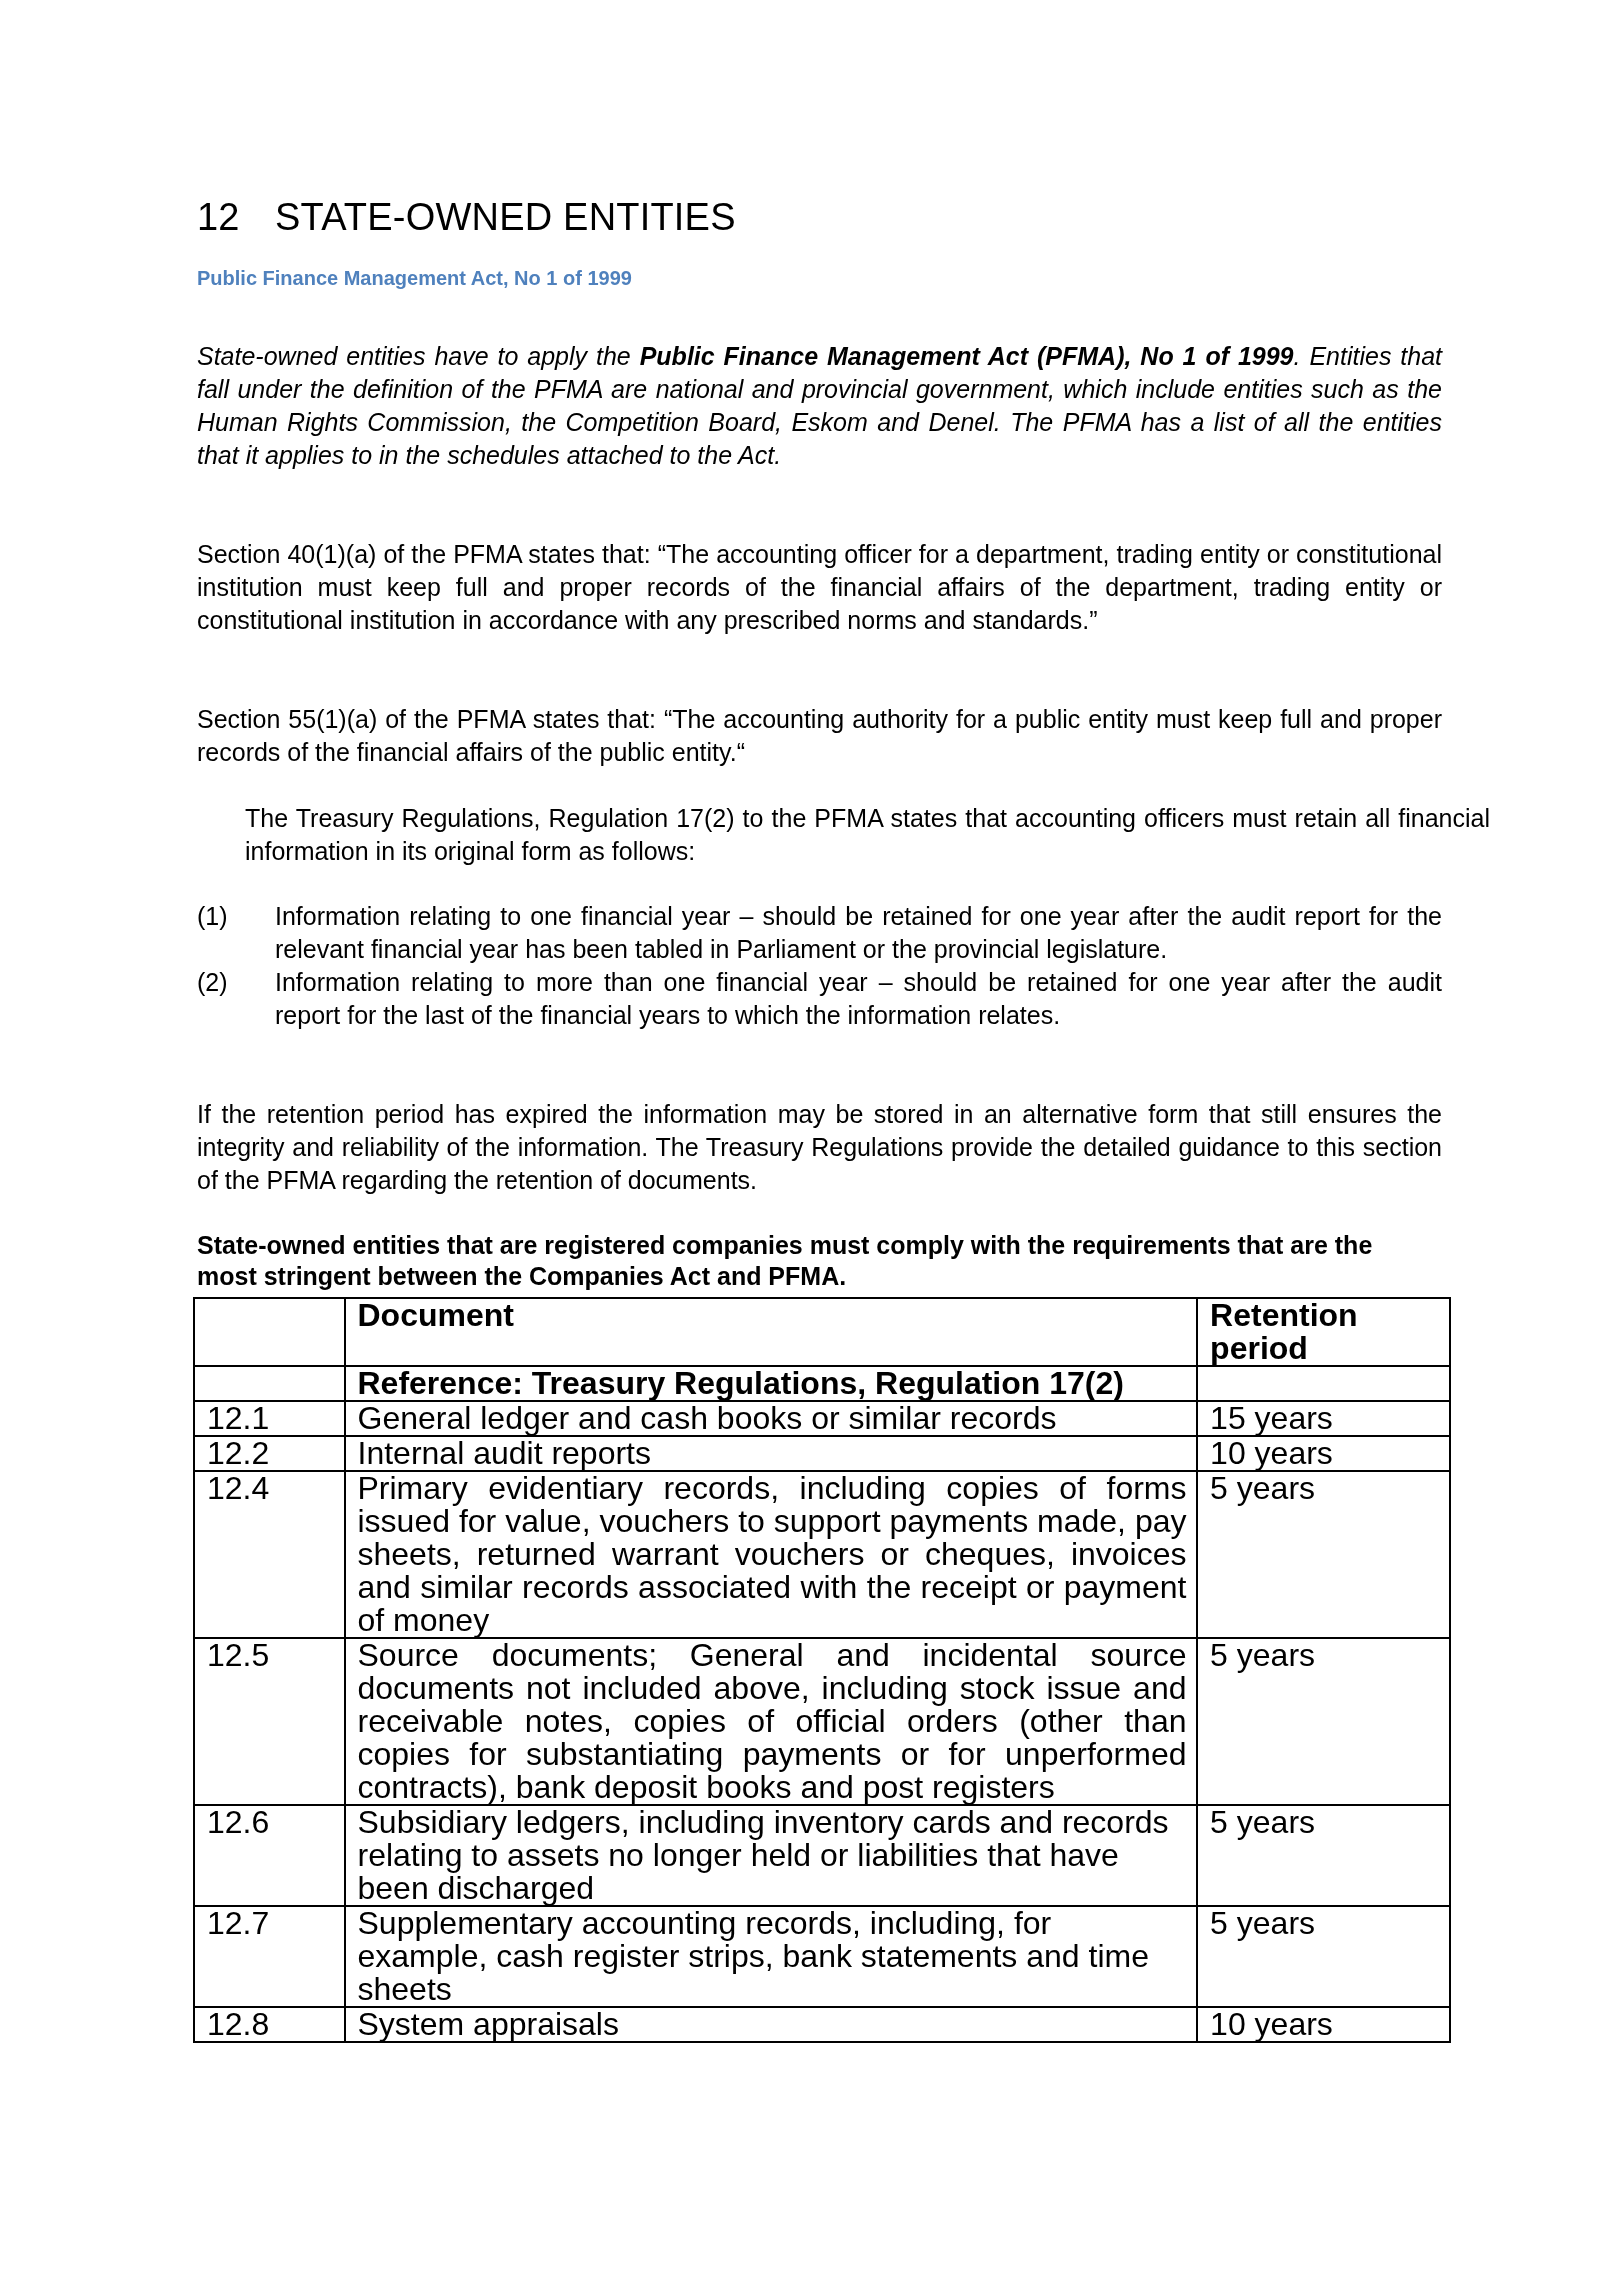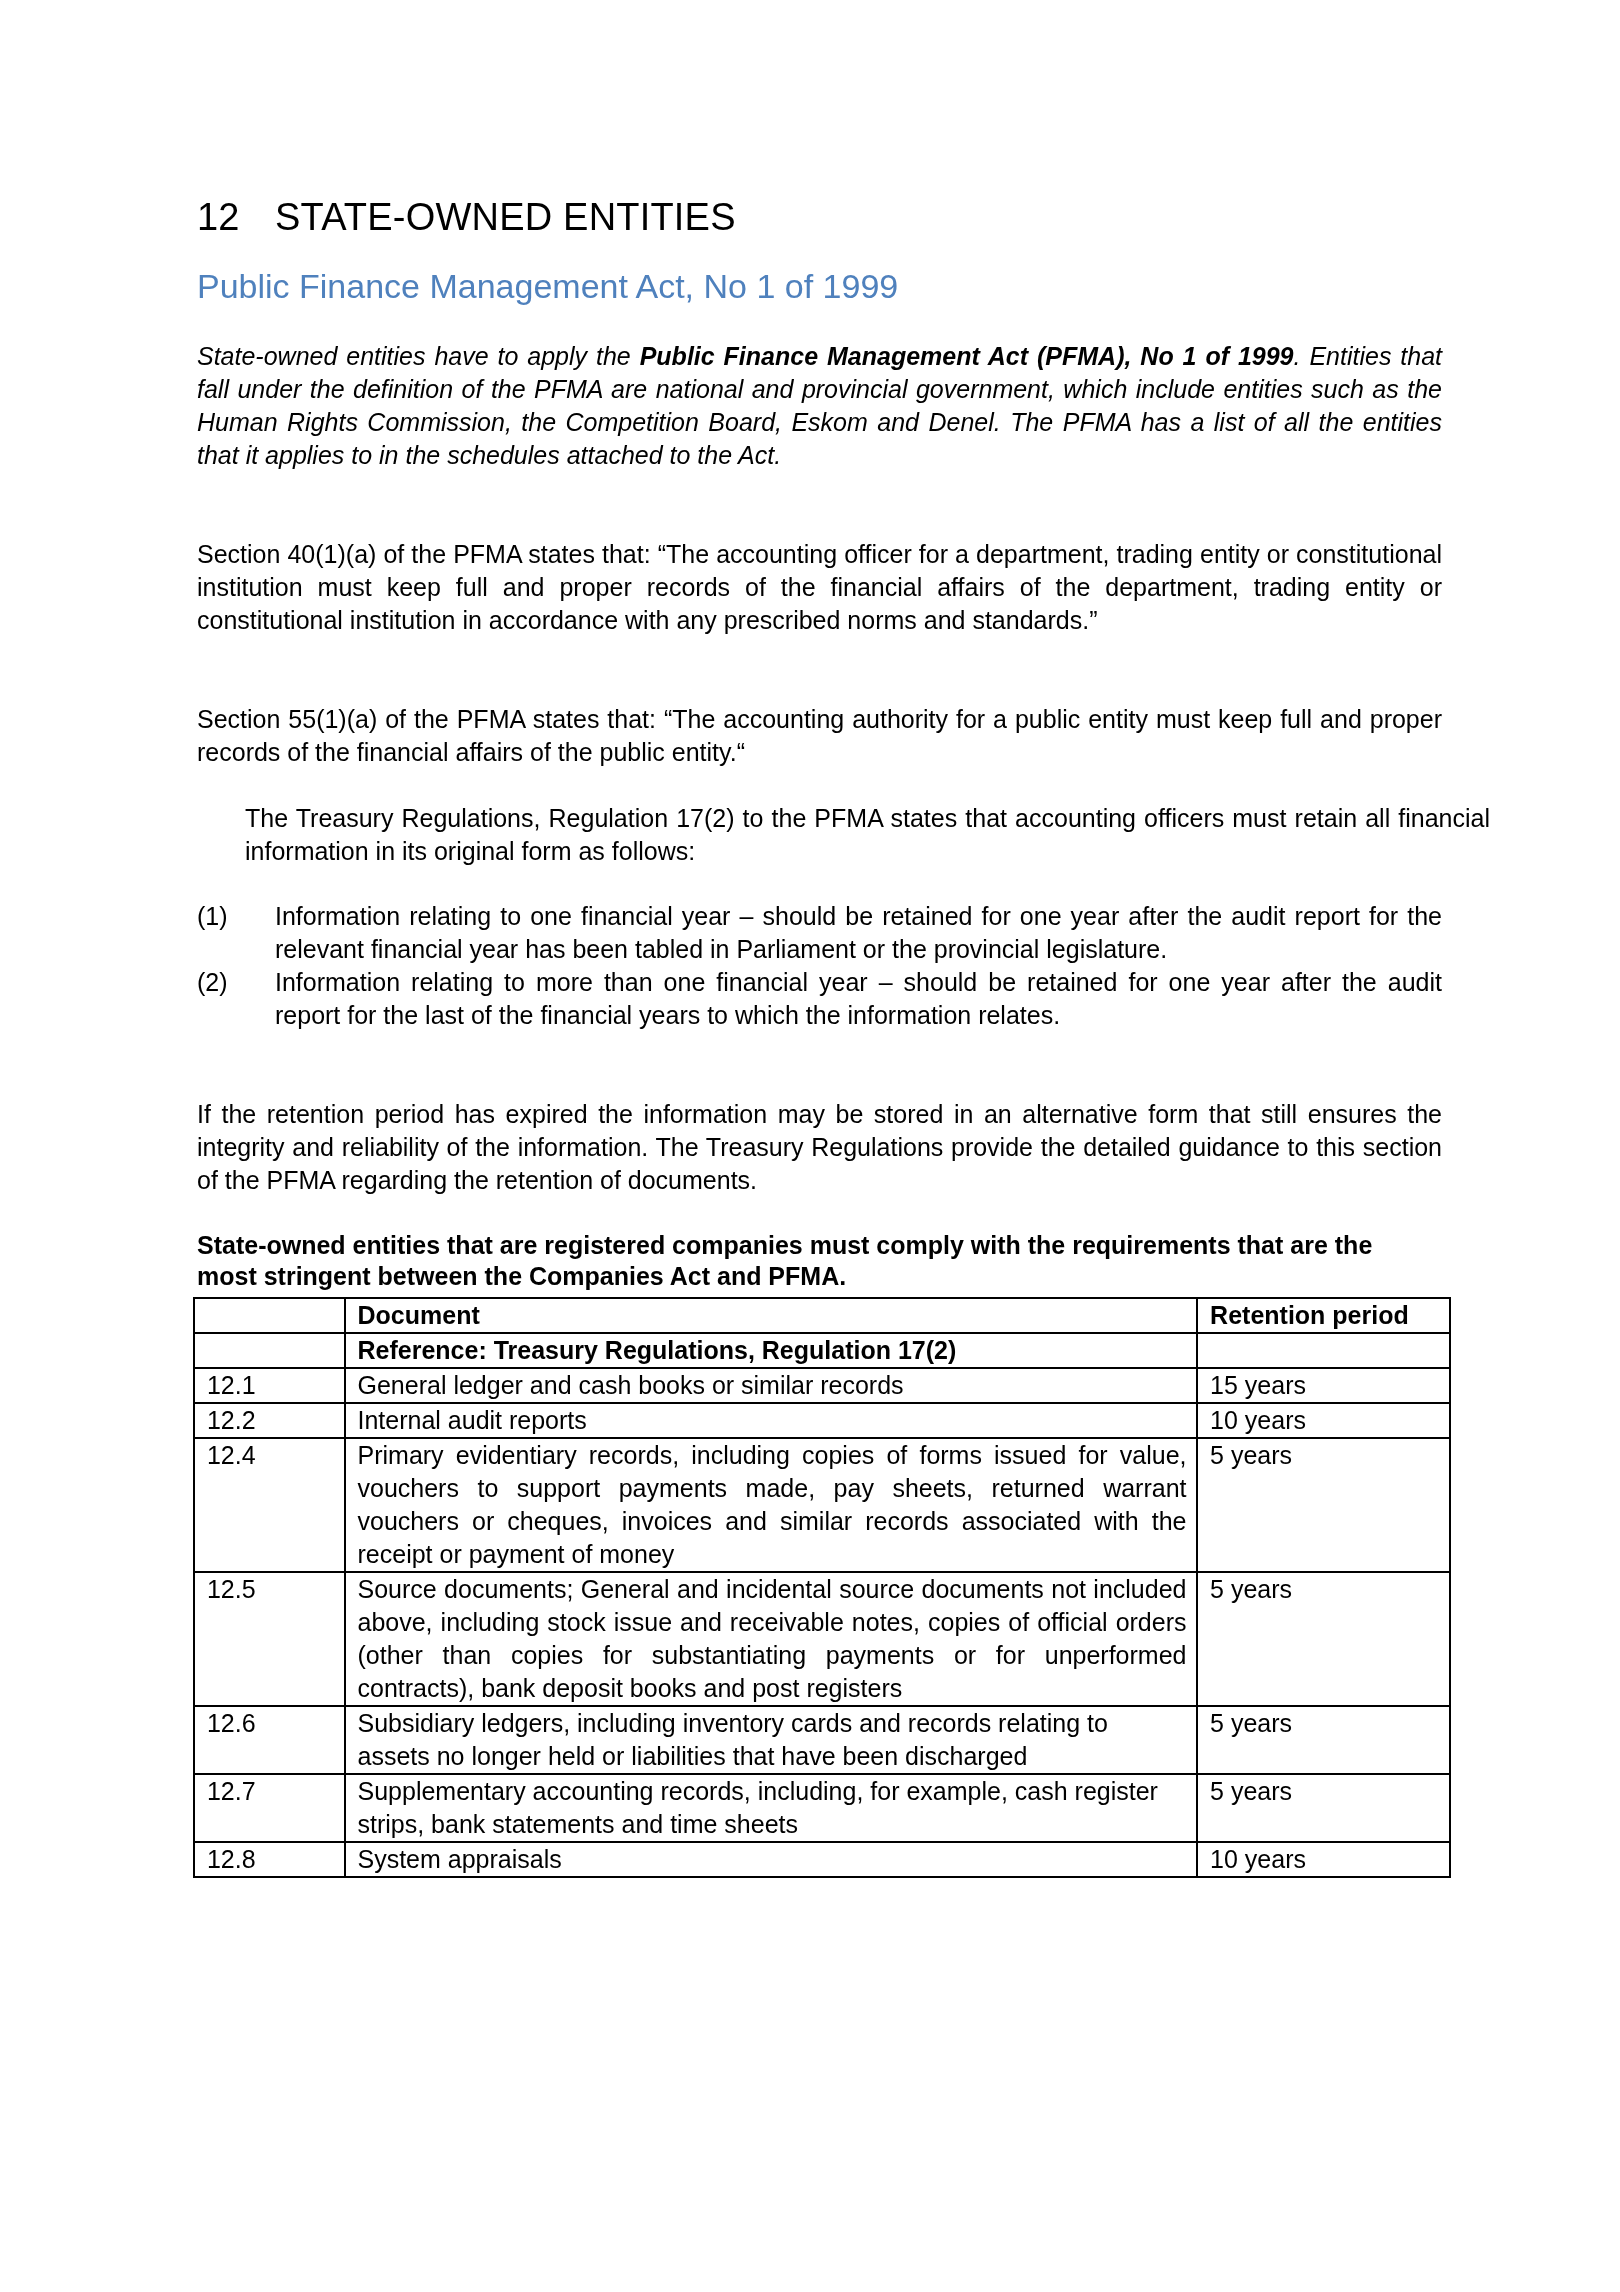--- a/index.html
+++ b/index.html
@@ -2,37 +2,37 @@
 <html><head>
 <meta charset="utf-8">
 <style>
   html, body { margin: 0; padding: 0; background: #ffffff; }
   body { width: 1620px; height: 2293px; position: relative; overflow: hidden;
          font-family: "Liberation Sans", sans-serif; color: #000; }
   .page { position: absolute; left: 197px; top: 0; width: 1245px; }
   h1 { position: absolute; top: 196px; left: 0; margin: 0; font-size: 38px; font-weight: normal;
        letter-spacing: 0.2px; white-space: nowrap; }
   h1 .num { display: inline-block; width: 78px; }
-  h2 { position: absolute; top: 267px; left: 0; margin: 0; font-size: 34px; font-weight: normal;
+  h2 { position: absolute; top: 267px; left: 0; margin: 0; font-size: 20px; font-weight: bold;
        color: #4f81bd; white-space: nowrap; }
   .para { position: absolute; left: 0; width: 1245px; margin: 0; font-size: 25px; line-height: 33px;
           text-align: justify; }
   .para b { font-weight: bold; }
   .p1 { top: 340px; font-style: italic; }
   .p2 { top: 538px; }
   .p3 { top: 703px; }
   .p4 { top: 802px; margin-left: 48px; }
   .list { position: absolute; left: 0; top: 900px; width: 1245px; }
   .li { display: flex; font-size: 25px; line-height: 33px; }
   .li .n { width: 78px; flex: none; }
   .li .t { flex: 1; text-align: justify; }
   .p5 { top: 1098px; }
   .p6 { top: 1230px; font-weight: bold; width: 1206px; text-align: left; line-height: 31px; }
   table { position: absolute; left: -3.9px; top: 1297px; width: 1258px; border-collapse: collapse;
-          font-size: 25px; line-height: 33px; }
+          font-size: 32px; line-height: 33px; }
   td, th { border: 2.5px solid #000; vertical-align: top; padding: 0 9.8px 0 11.8px; text-align: left; }
   th { font-weight: bold; }
   .c1 { width: 127px; }
   .c2 { width: 829px; }
   .ref { font-weight: bold; }
   .jt { text-align: justify; }
 </style>
 </head>
 <body>
 

